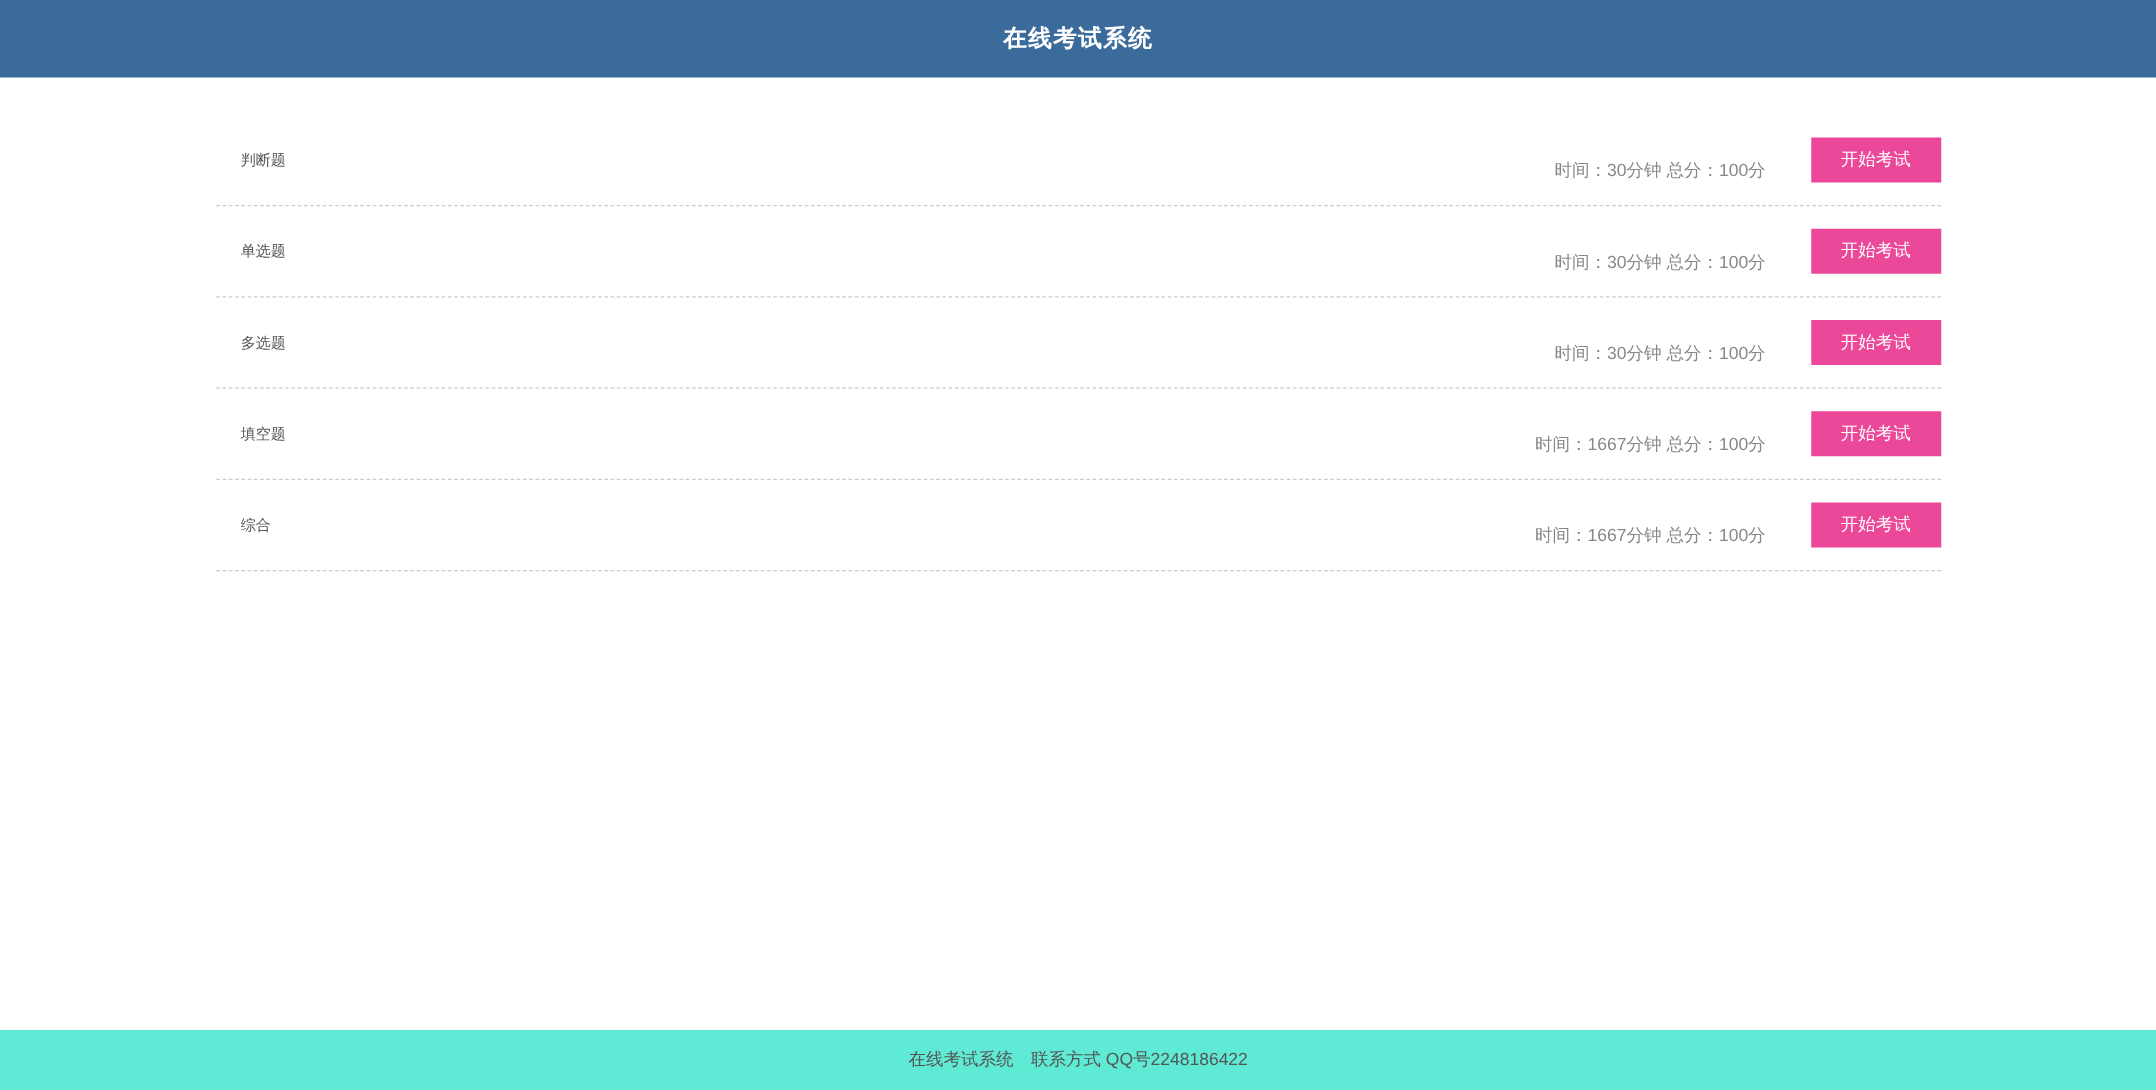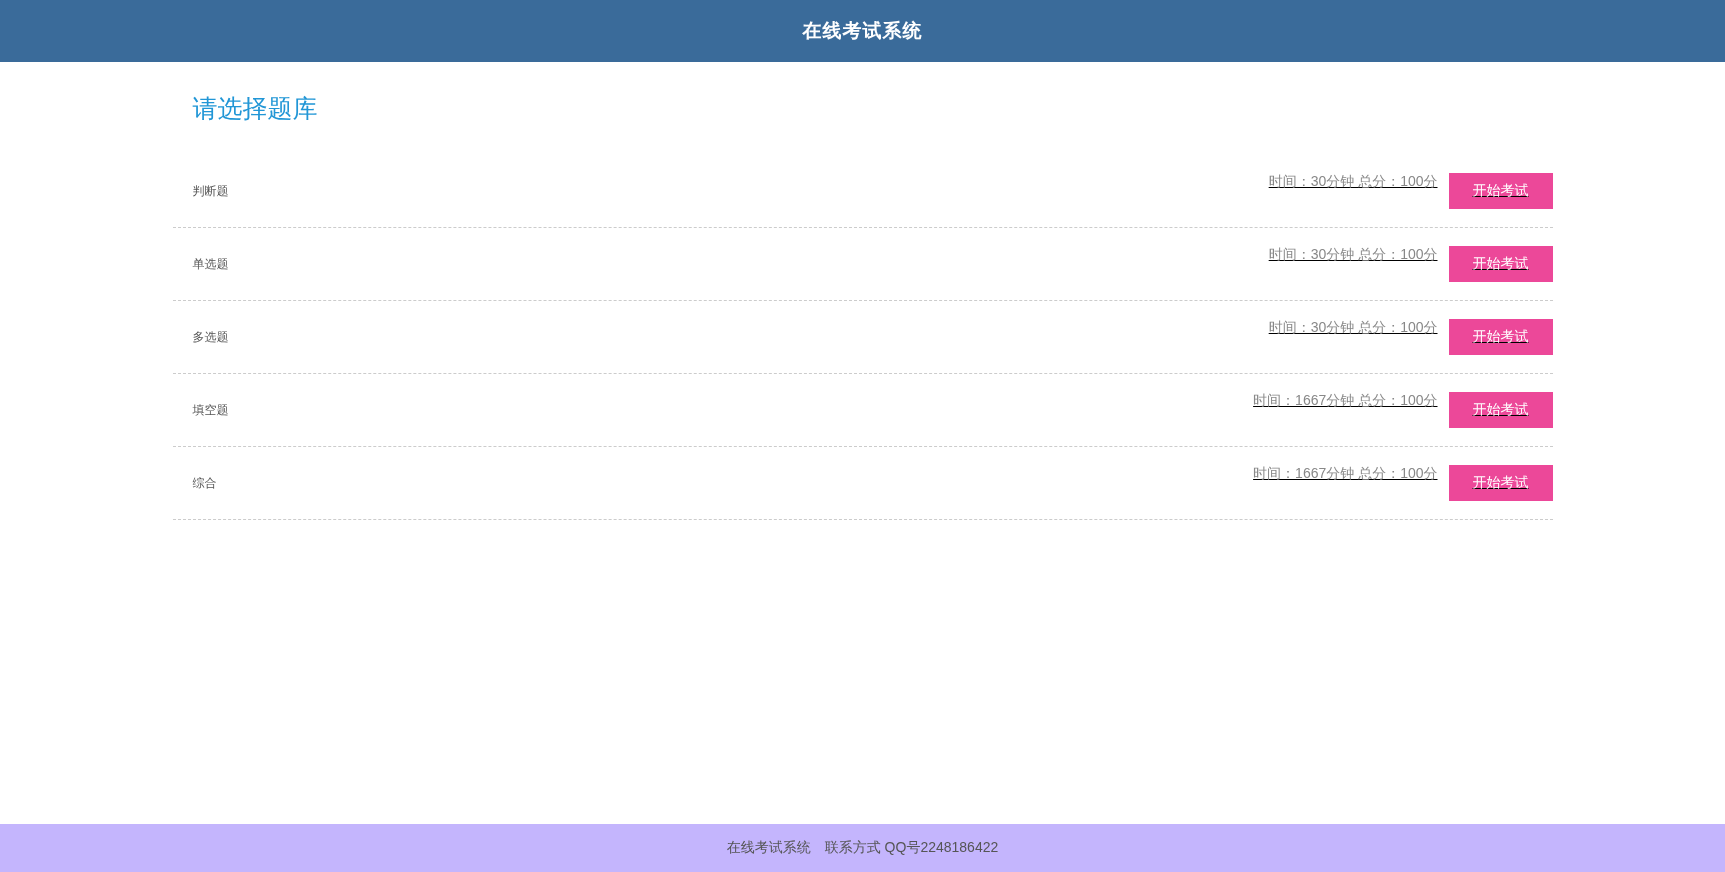--- a/index.html
+++ b/index.html
@@ -47,56 +47,54 @@
       padding: 18px 0;
       border-bottom: 1px dashed #cccccc;
     }
     .exam-name {
       color: #555555;
       font-size: 12px;
       padding-left: 20px;
     }
     .exam-right {
       display: flex;
-      align-items: flex-start;
-      gap: 11px;
-      text-decoration: underline;
+      align-items: flex-end;
+      gap: 36px;
     }
     .exam-meta {
       color: #888888;
       font-size: 14px;
       white-space: nowrap;
     }
     .start-btn {
       background: #ec4899;
       color: #ffffff;
       border: none;
       padding: 9px 24px;
       font-size: 14px;
       cursor: pointer;
       font-family: inherit;
     }
     .footer {
-      background: #c4b5fd;
+      background: #5eead4;
       color: #555555;
       text-align: center;
       padding: 15px 16px;
       font-size: 14px;
       margin-top: auto;
     }
   </style>
 </head>
 <body>
 
 <div class="header">
   <span>在线考试系统</span>
 </div>
 
 <div class="container">
-  <h2 class="page-title">请选择题库</h2>
   <div class="exam-list" id="exam-list">
       <div class="exam-row">
         <div class="exam-name">判断题</div>
         <div class="exam-right">
           <div class="exam-meta">时间：30分钟 总分：100分</div>
           <button class="start-btn">开始考试</button>
         </div>
       </div>
       <div class="exam-row">
         <div class="exam-name">单选题</div>

